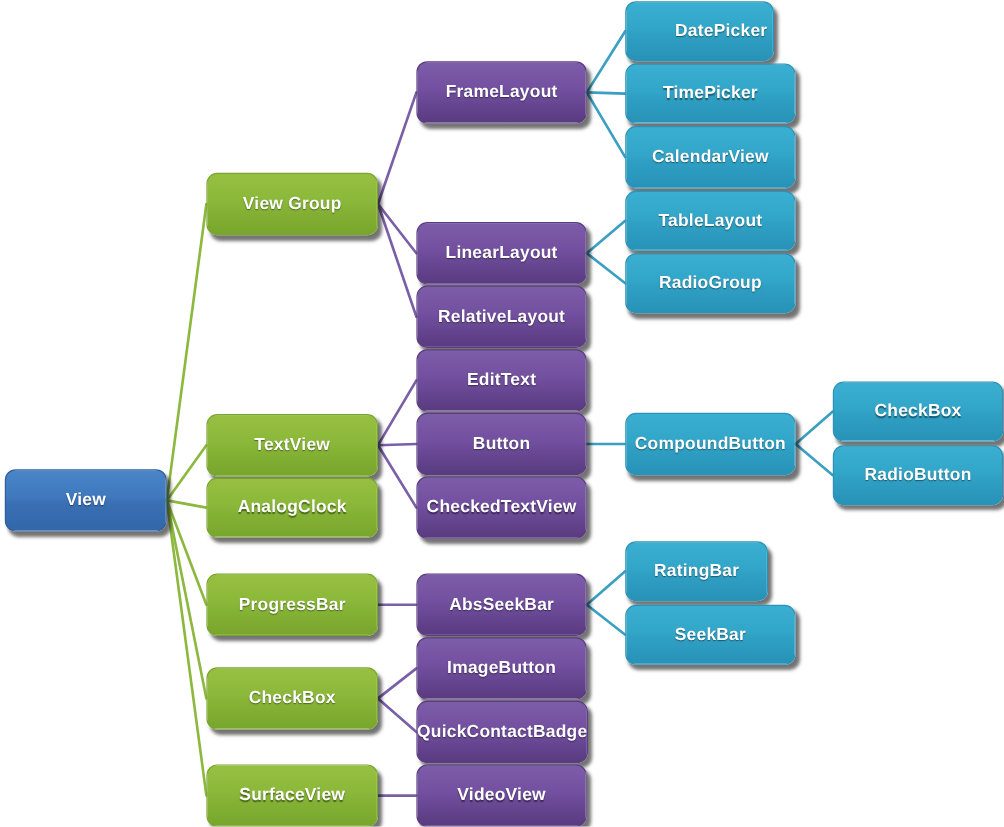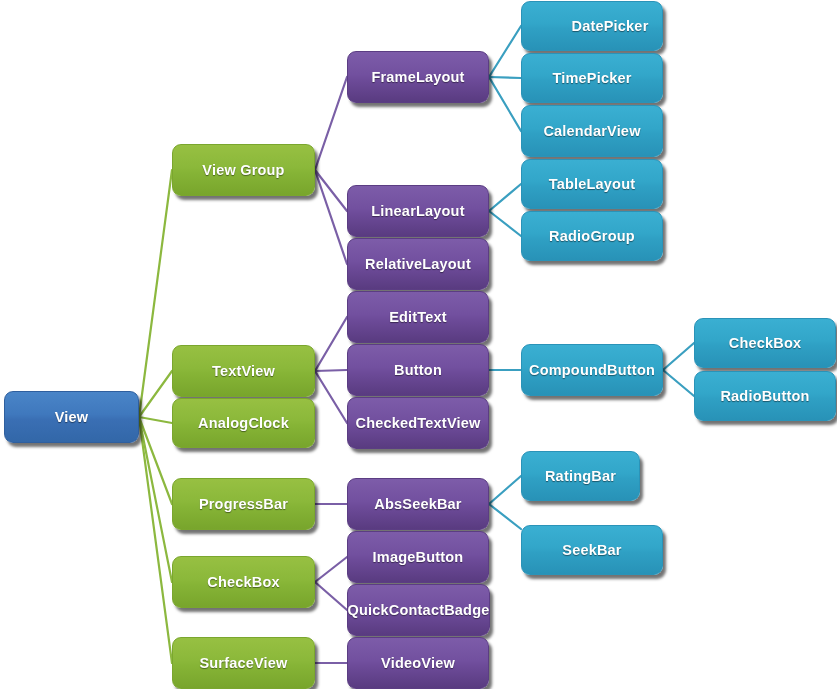--- a/index.html
+++ b/index.html
@@ -99,21 +99,21 @@
       </div>
       <div class="node c-purple" style="left: 347px; top: 531px; width: 142px; height: 52px;">
         <span class="lbl">ImageButton</span>
       </div>
       <div class="node c-purple" style="left: 347px; top: 584px; width: 143px; height: 52px;">
         <span class="lbl">QuickContactBadge</span>
       </div>
       <div class="node c-purple" style="left: 347px; top: 637px; width: 142px; height: 52px;">
         <span class="lbl">VideoView</span>
       </div>
-      <div class="node c-cyan" style="left: 521px; top: 1px; width: 142px; height: 50px; padding-left: 36px;">
+      <div class="node c-cyan" style="left: 521px; top: 1px; width: 124px; height: 50px; padding-left: 36px;">
         <span class="lbl">DatePicker</span>
       </div>
       <div class="node c-cyan" style="left: 521px; top: 53px; width: 142px; height: 50px;">
         <span class="lbl">TimePicker</span>
       </div>
       <div class="node c-cyan" style="left: 521px; top: 105px; width: 142px; height: 52px;">
         <span class="lbl">CalendarView</span>
       </div>
       <div class="node c-cyan" style="left: 521px; top: 159px; width: 142px; height: 50px;">
         <span class="lbl">TableLayout</span>
@@ -126,17 +126,17 @@
       </div>
       <div class="node c-cyan" style="left: 694px; top: 318px; width: 142px; height: 50px;">
         <span class="lbl">CheckBox</span>
       </div>
       <div class="node c-cyan" style="left: 694px; top: 371px; width: 142px; height: 50px;">
         <span class="lbl">RadioButton</span>
       </div>
       <div class="node c-cyan" style="left: 521px; top: 451px; width: 119px; height: 50px;">
         <span class="lbl">RatingBar</span>
       </div>
-      <div class="node c-cyan" style="left: 521px; top: 504px; width: 142px; height: 50px; margin-top: 21px;">
+      <div class="node c-cyan" style="left: 521px; top: 504px; width: 142px; height: 50px;">
         <span class="lbl">SeekBar</span>
       </div>
     </div>
 </div>
 
 </body></html>

